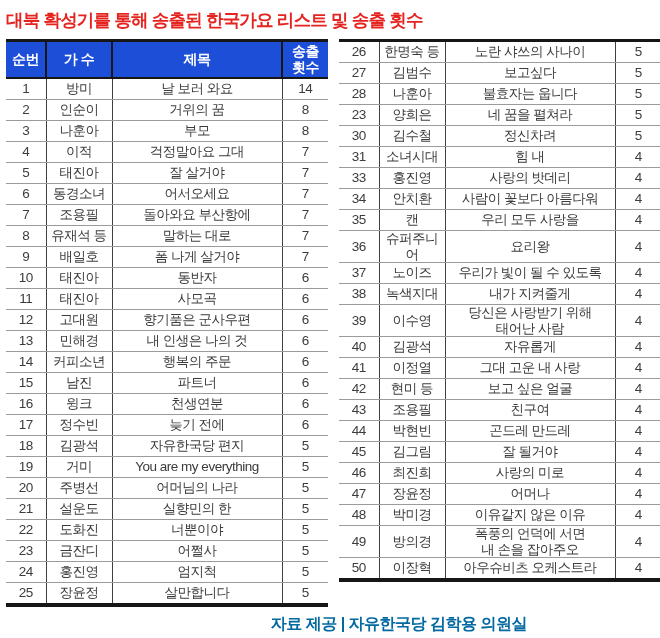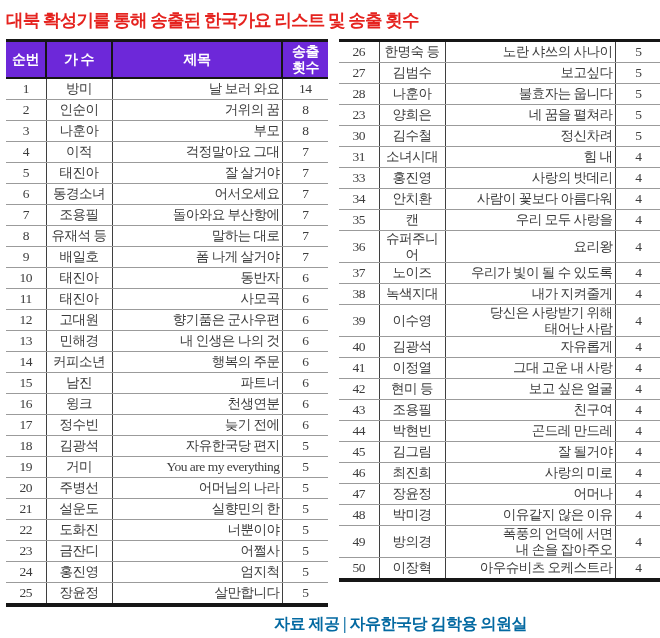--- a/index.html
+++ b/index.html
@@ -9,21 +9,20 @@
     width: 660px;
     height: 638px;
     font-family: "Liberation Sans", "DejaVu Sans", sans-serif;
     color: #3c3c3c;
     overflow: hidden;
   }
   .wrap {
     padding: 6px 5px 0 6px;
     box-sizing: border-box;
     width: 532px;
-    font-family: Liberation Serif, serif;
   }
   .page-title {
     color: #e5231f;
     font-size: 17.5px;
     font-weight: bold;
     letter-spacing: -0.8px;
     margin: 2px 0 7px 0;
     white-space: nowrap;
   }
   .tables {
@@ -38,42 +37,42 @@
     border-top: 3px solid #161616;
     border-bottom: 4px solid #161616;
     font-size: 13.5px;
     letter-spacing: -0.5px;
   }
   col.c0 { width: 40px; }
   col.c1 { width: 66px; }
   col.c2 { width: 170px; }
   col.c3 { width: 46px; }
   thead th {
-    background: #6d28d9;
+    background: #1d4ed8;
     color: #ffffff;
     font-weight: bold;
     font-size: 14px;
     height: 35px;
     line-height: 1.1;
     white-space: pre-line;
     border-bottom: 2px solid #161616;
     padding: 0;
   }
   thead th + th { border-left: 2px solid #161616; }
   tbody td {
     height: 20px;
     padding: 0 2px;
     border-bottom: 1px solid #9b9b9b;
     text-align: center;
     vertical-align: middle;
     line-height: 1.15;
   }
   tbody td + td { border-left: 1px solid #3f3f3f; }
   tbody td.c2 {
-    text-align: right;
+    text-align: center;
     white-space: pre-line;
   }
   .credit {
     margin-top: 7px;
     text-align: right;
     font-weight: bold;
     font-size: 16px;
     color: #0369a1;
     letter-spacing: -0.5px;
   }

